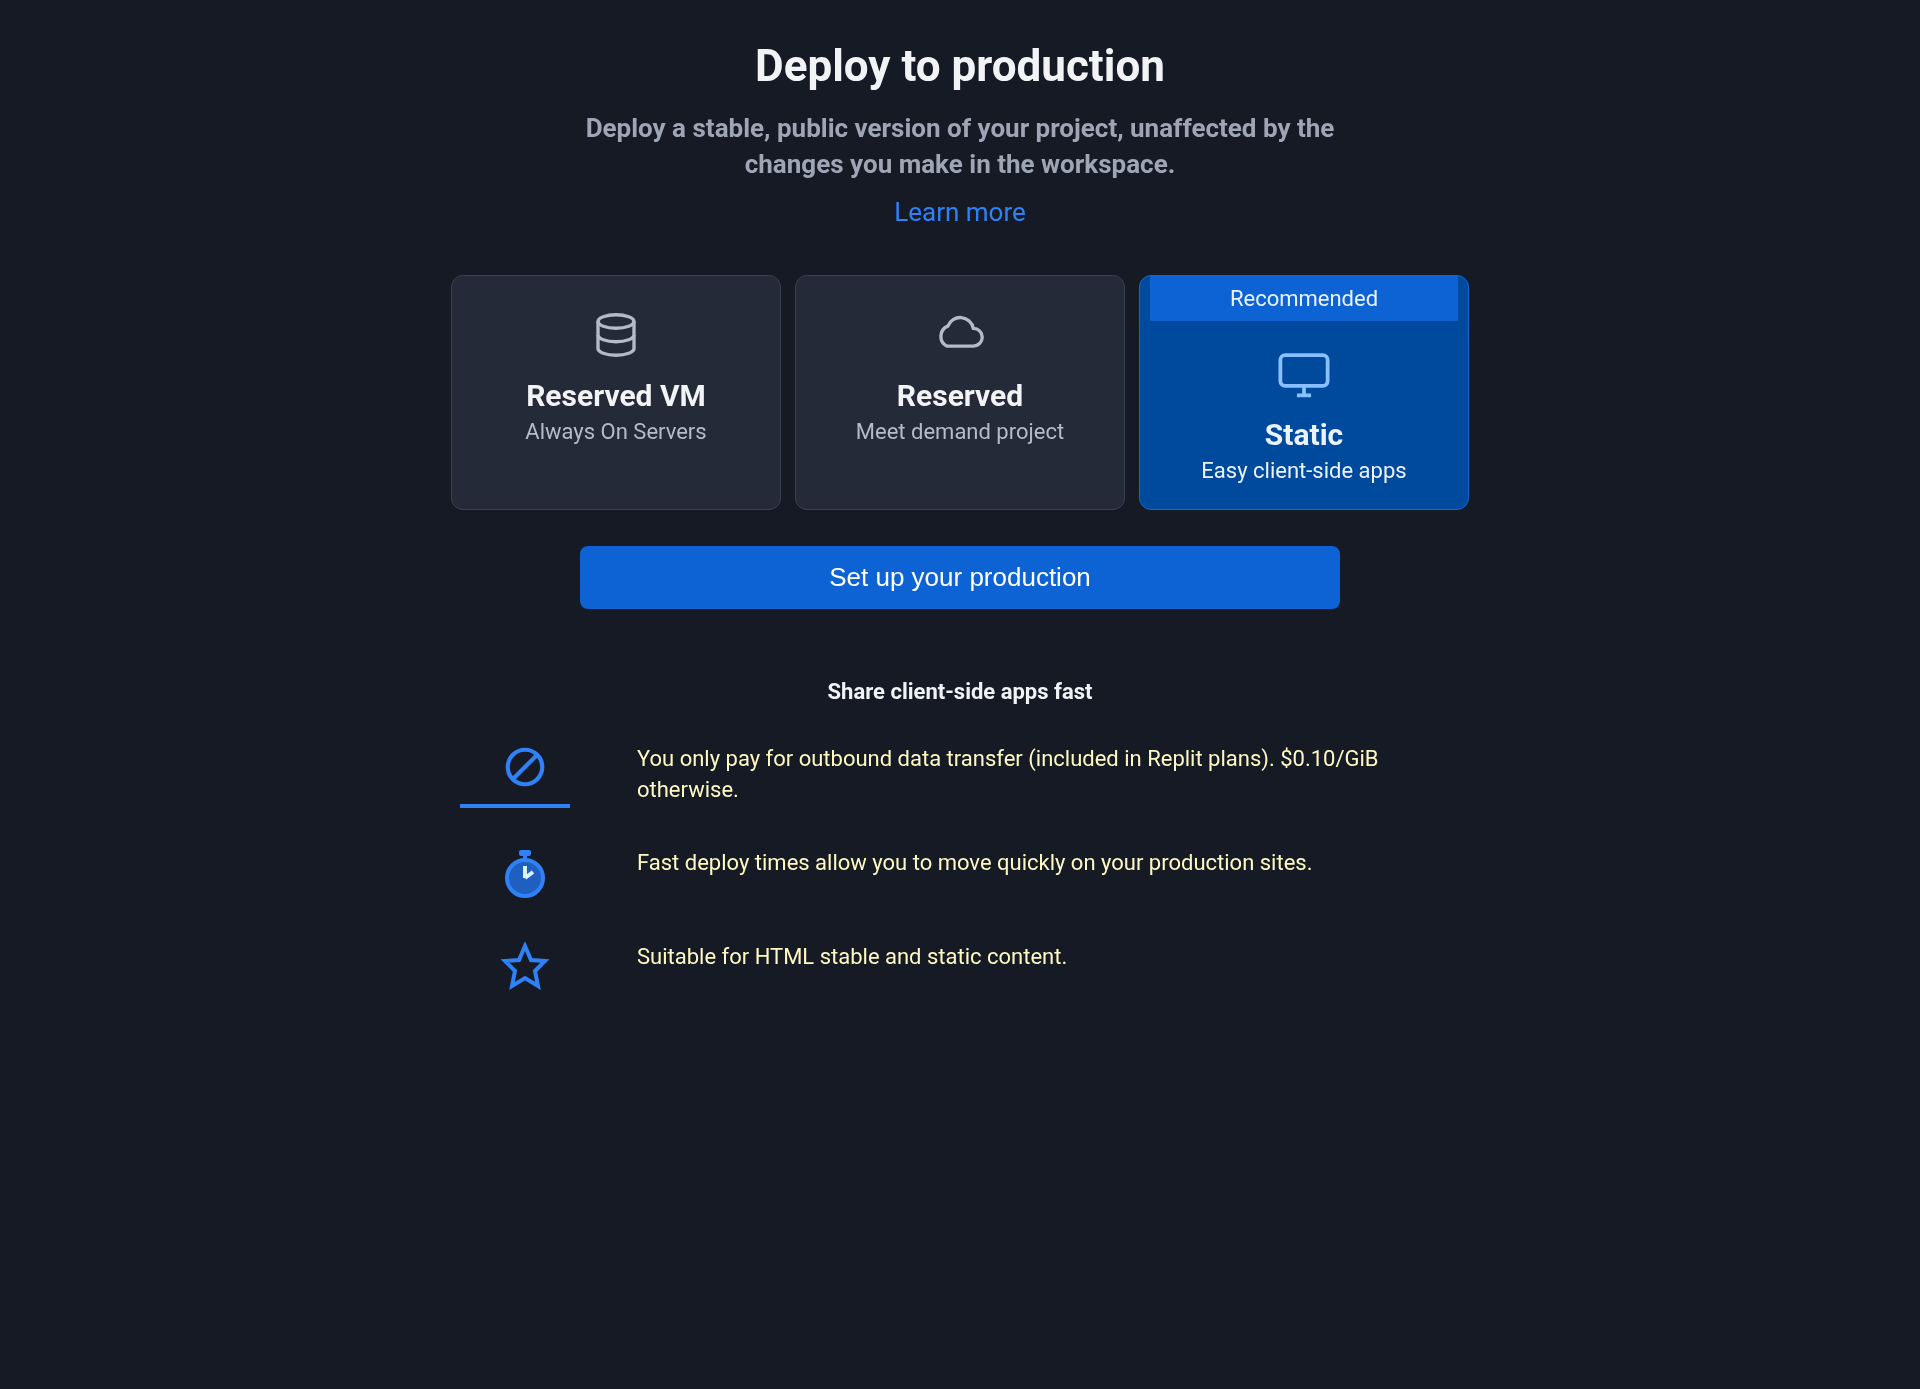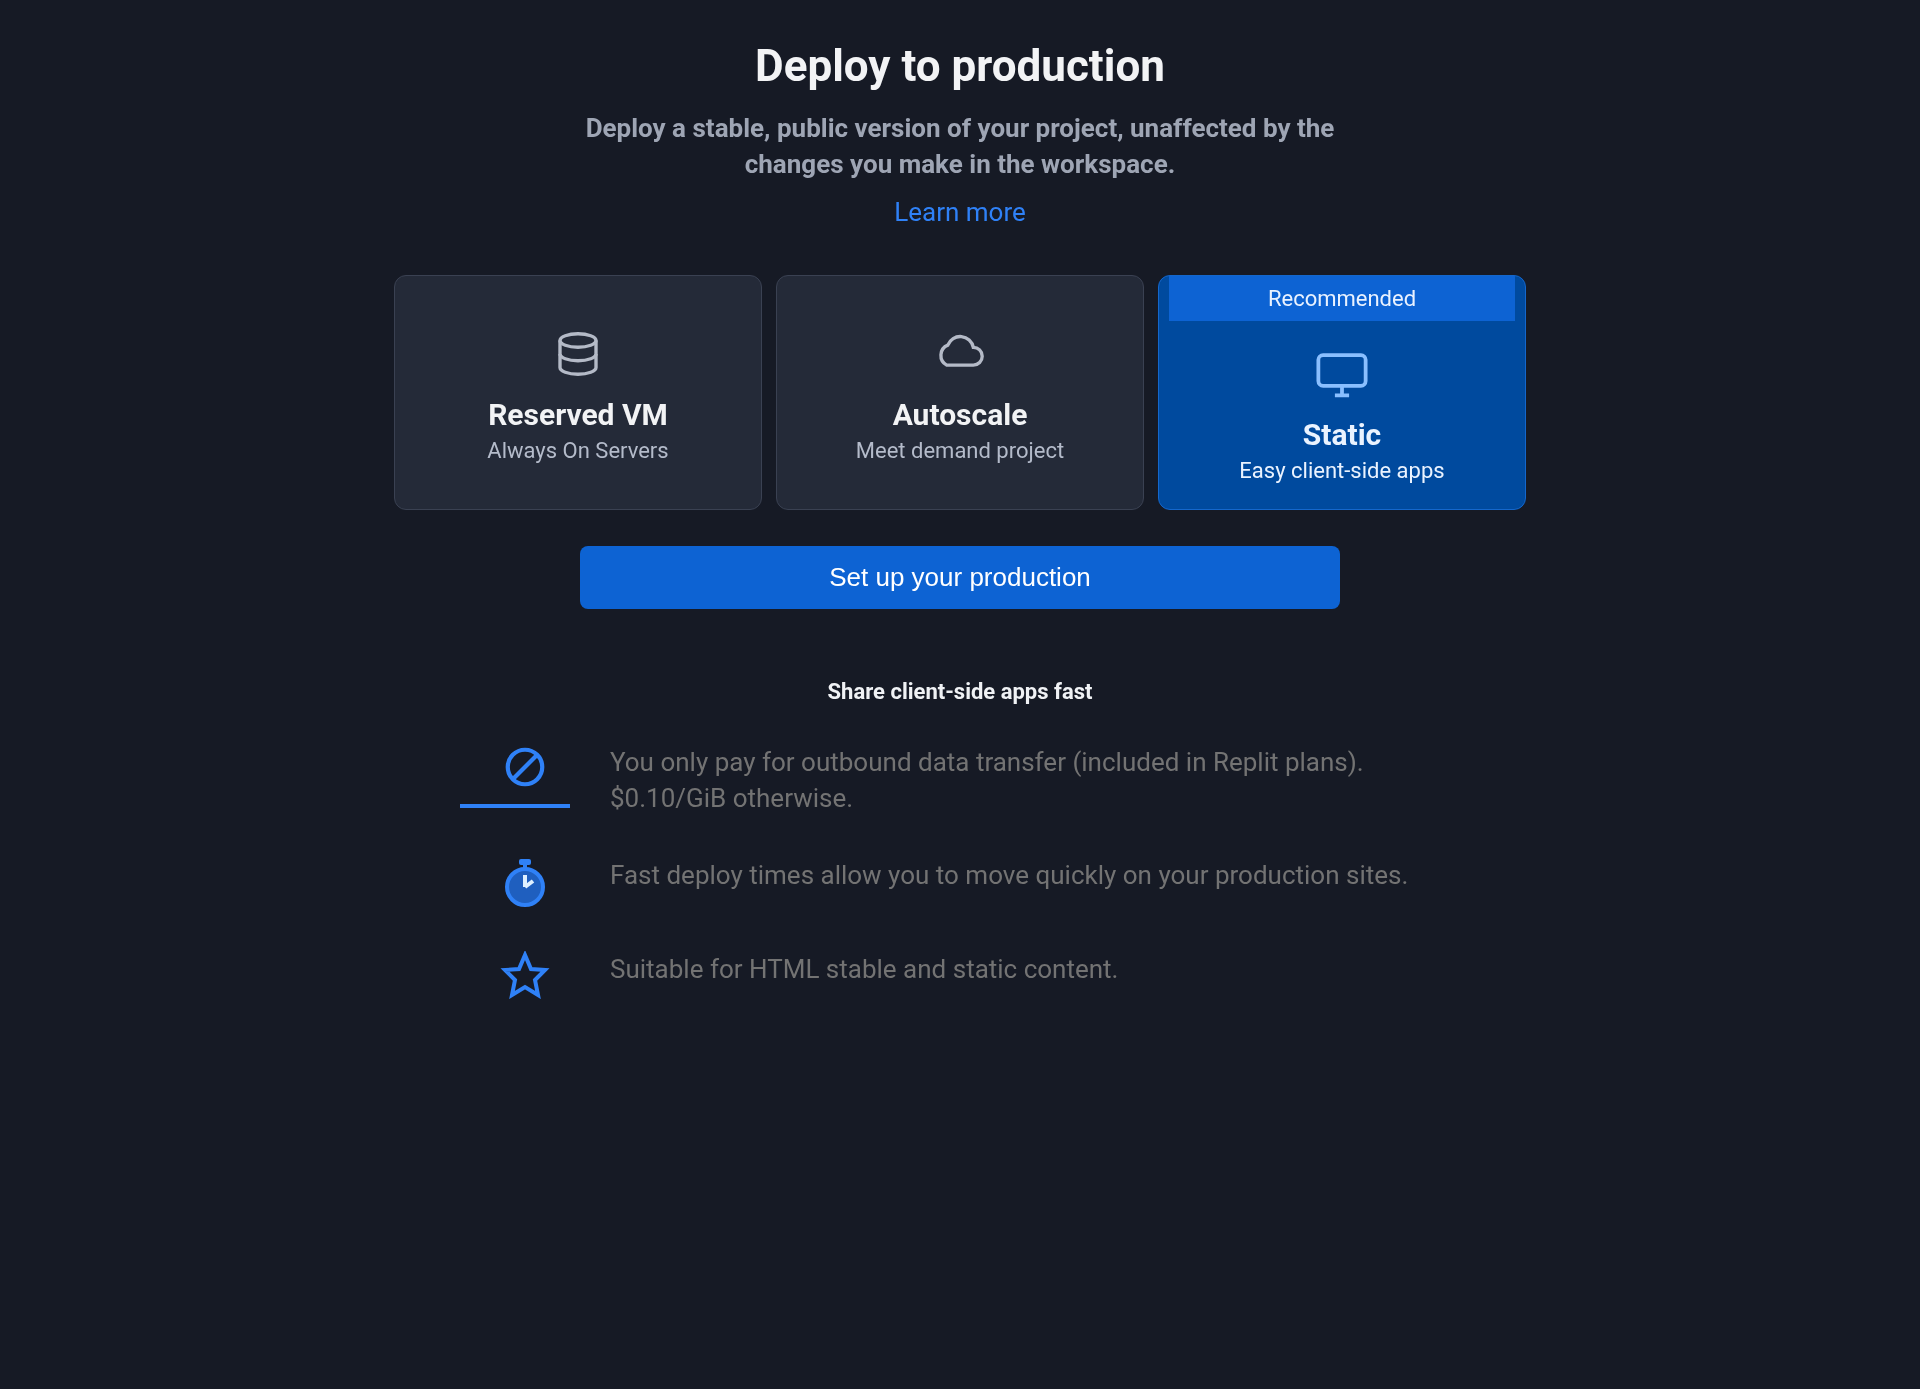--- a/index.html
+++ b/index.html
@@ -41,31 +41,30 @@
     margin-bottom: 48px;
     display: inline-block;
   }
 
   .cards {
     display: flex;
     gap: 14px;
     margin-bottom: 36px;
   }
   .card {
-    width: 368px;
+    width: 330px;
     background: #242a38;
     border: 1px solid #3a4152;
     border-radius: 12px;
     padding: 30px 10px 26px 10px;
     text-align: center;
     cursor: pointer;
     display: flex;
     flex-direction: column;
     align-items: center;
-    justify-content: center;
   }
   .card.selected {
     background: #004a9e;
     border: 1px solid #1467cc;
     position: relative;
     padding-top: 0;
     overflow: hidden;
   }
   .card .badge {
     background: #0d63d3;
@@ -136,23 +135,24 @@
   }
   .feature-icon svg { stroke: #2f81f7; fill: none; }
   .feature-icon .accent-bar {
     width: 110px;
     height: 4px;
     background: #2f81f7;
     margin-top: 14px;
     margin-left: -20px;
   }
   .feature-text {
-    font-size: 26px;
-    color: #737373;
+    font-size: 22px;
+    color: #fef9c3;
     line-height: 1.4;
+    margin-left: 27px;
   }
 </style>
 </head>
 <body>
 
 <div class="container">
 
   <h1 class="title">Deploy to production</h1>
   <p class="subtitle">Deploy a stable, public version of your project, unaffected by the changes you make in the workspace.</p>
   <a href="#" class="learn-more">Learn more</a>
@@ -170,21 +170,21 @@
       <h3>Reserved VM</h3>
       <p class="desc">Always On Servers</p>
     </div>
 
     <div class="card">
       <div class="icon">
         <svg width="54" height="40" viewBox="0 0 24 18" fill="none" stroke-width="1.5">
           <path d="M18 14a4 4 0 0 0 0-8 6 6 0 0 0-11.5-1A5 5 0 0 0 6 14h12z"></path>
         </svg>
       </div>
-      <h3>Autoscale</h3>
+      <h3>Reserved</h3>
       <p class="desc">Meet demand project</p>
     </div>
 
     <div class="card selected">
       <div class="badge">Recommended</div>
       <div class="icon">
         <svg width="58" height="52" viewBox="0 0 24 22" fill="none" stroke-width="1.6">
           <rect x="2" y="3" width="20" height="13" rx="2"></rect>
           <line x1="9" y1="20" x2="15" y2="20"></line>
           <line x1="12" y1="16" x2="12" y2="20"></line>

